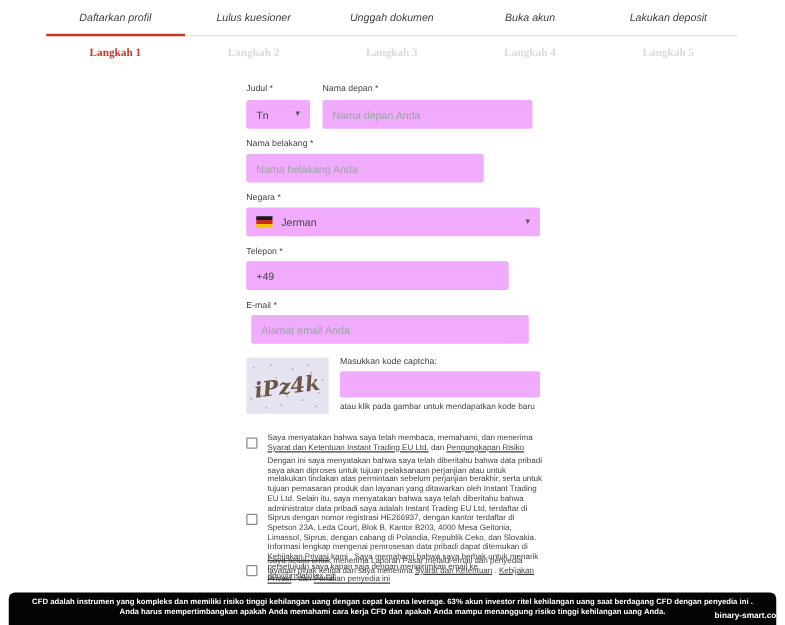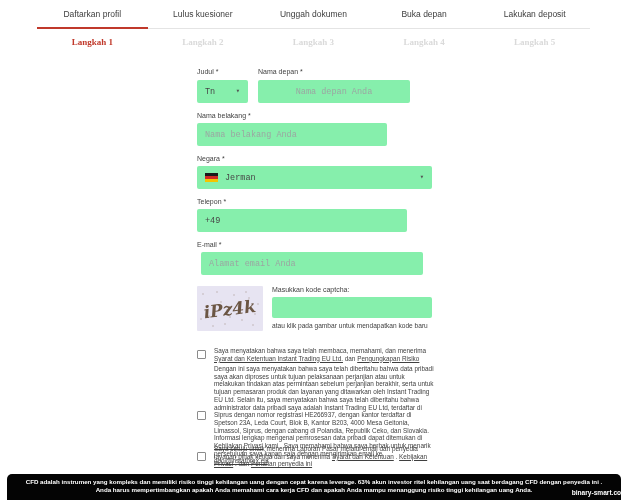--- a/index.html
+++ b/index.html
@@ -3,31 +3,31 @@
 <meta charset="utf-8">
 <style>
   * { margin:0; padding:0; box-sizing:border-box; }
   html,body { background:#fff; }
   body { font-family:"Liberation Sans", sans-serif; }
   .canvas { position:relative; width:628px; height:500px; background:#ffffff; overflow:hidden; }
 
   
   .tabs { position:absolute; left:37px; top:0; width:553px; height:29px; display:flex; border-bottom:1px solid #e4e4e4; }
   .tab { flex:1; position:relative; display:flex; align-items:center; justify-content:center;
-         font-size:8.5px; color:#3d3d3d; cursor:pointer; }
+         font-size:8.5px; color:#3d3d3d; cursor:pointer;font-style:italic; }
   .tab.active::after { content:""; position:absolute; left:0; right:0; bottom:-1px; height:2px; background:#c0392b; }
   .steps { position:absolute; left:37px; top:29px; width:553px; height:23px; display:flex;font-family:Liberation Serif, serif; }
   .step { flex:1; text-align:center; padding-top:8px; font-size:9px; font-weight:bold; color:#dadada; }
   .step.active { color:#c0392b; }
 
   
   .form { position:absolute; left:197px; top:64px; width:235px; }
   .lbl { position:absolute; font-size:7px; color:#3f3f3f; }
-  .fld { position:absolute; height:23px; background:#86efac; border:none; border-radius:2px;
-         font-family:Liberation Mono, monospace; font-size:8.5px; color:#474747; padding:0 8px; outline:none; }
+  .fld { position:absolute; height:23px; background:#f0abfc; border:none; border-radius:2px;
+         font-family:Liberation Sans, sans-serif; font-size:8.5px; color:#474747; padding:0 8px; outline:none; }
   .fld::placeholder { color:#9ba6a2; opacity:1; }
   .sel { display:flex; align-items:center; padding:0 8px; cursor:pointer; }
   .caret { margin-left:auto; font-size:7px; color:#555; line-height:1; }
   .flag { width:13px; height:9px; margin-right:7px; flex:0 0 auto;
           background:linear-gradient(#1a1a1a 0 33%, #cf2b25 33% 66%, #f4c500 66% 100%); }
 
   
   .captcha-img { position:absolute; left:0; top:222px; width:66px; height:45px; background:#e7e4f2; border-radius:1px; cursor:pointer; }
   .cap-prompt { position:absolute; left:75px; top:222px; font-size:7px; color:#3f3f3f; }
   .cap-input { left:75px; top:233px; width:160px; height:21px; }
@@ -55,21 +55,21 @@
     <div class="tab active">
         <span>Daftarkan profil</span>
       </div>
     <div class="tab">
         <span>Lulus kuesioner</span>
       </div>
     <div class="tab">
         <span>Unggah dokumen</span>
       </div>
     <div class="tab">
-        <span>Buka depan</span>
+        <span>Buka akun</span>
       </div>
     <div class="tab">
         <span>Lakukan deposit</span>
       </div>
   </div>
 
   <div class="steps">
     <div class="step active">Langkah 1</div>
     <div class="step">Langkah 2</div>
     <div class="step">Langkah 3</div>
@@ -79,21 +79,21 @@
 
   <div class="form">
 
     <div class="lbl" style="left:0;top:4px;">Judul *</div>
     <div class="fld sel" style="left:0;top:16px;width:51px;">
       <span>Tn</span>
       <span class="caret">▾</span>
     </div>
 
     <div class="lbl" style="left:61px;top:4px;">Nama depan *</div>
-    <input class="fld" style="left: 61px; top: 16px; width: 152px; text-align: center;" type="text" placeholder="Nama depan Anda">
+    <input class="fld" style="left: 61px; top: 16px; width: 168px;" type="text" placeholder="Nama depan Anda">
 
     <div class="lbl" style="left:0;top:48px;">Nama belakang *</div>
     <input class="fld" style="left: 0px; top: 59px; width: 190px;" type="text" placeholder="Nama belakang Anda">
 
     <div class="lbl" style="left:0;top:91px;">Negara *</div>
     <div class="fld sel" style="left:0;top:102px;width:235px;">
       <span class="flag"></span>
       <span>Jerman</span>
       <span class="caret">▾</span>
     </div>

